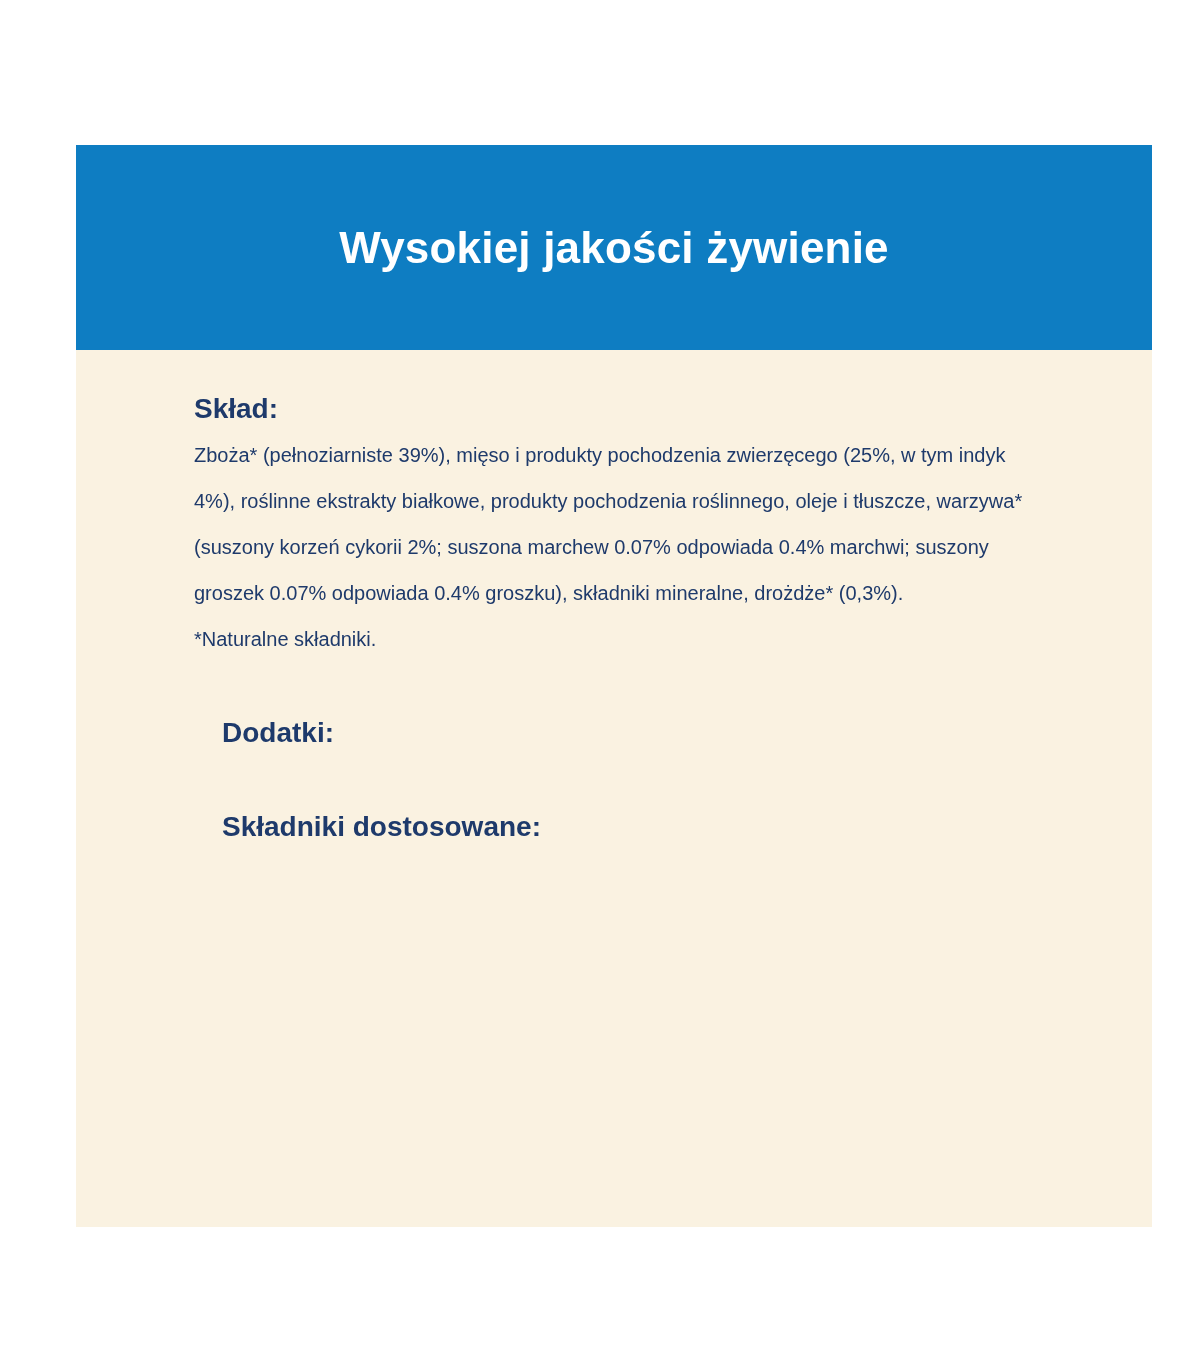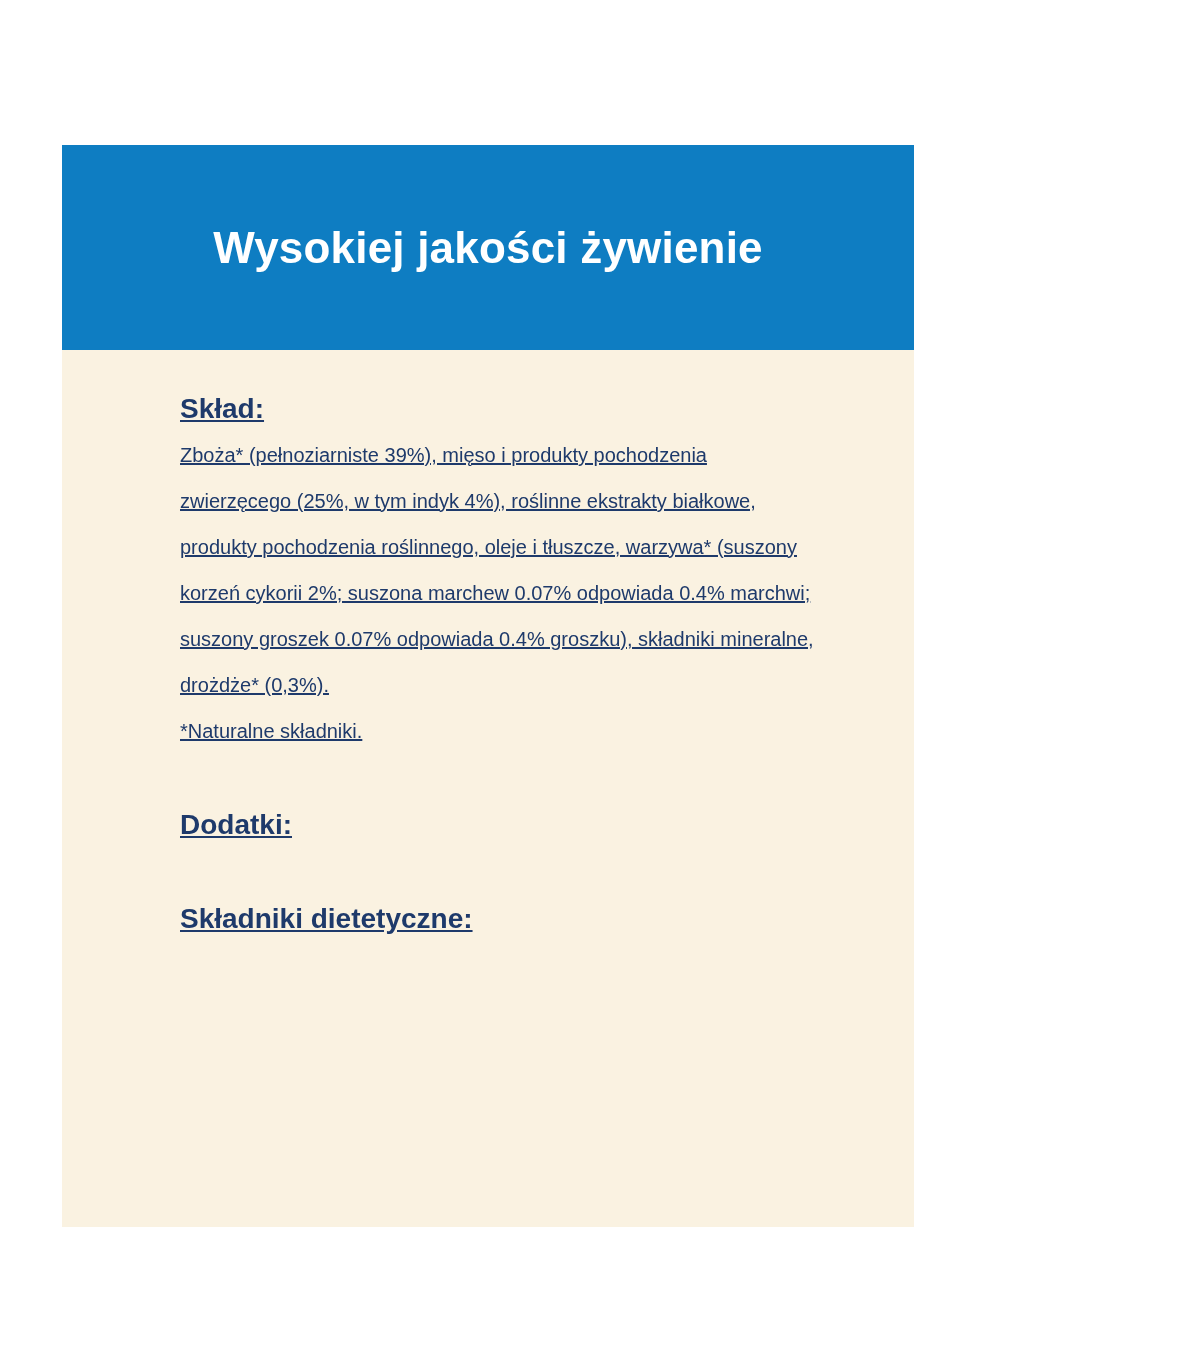--- a/index.html
+++ b/index.html
@@ -16,23 +16,23 @@
   }
   body {
     width: 1200px;
     height: 1372px;
     background: var(--page-bg);
     font-family: "Liberation Sans", sans-serif;
     position: relative;
   }
   .card {
     position: absolute;
-    left: 62px;
+    left: 76px;
     top: 145px;
-    width: 852px;
+    width: 1076px;
   }
   .banner {
     height: 205px;
     background: var(--banner-bg);
     display: flex;
     flex-direction: column;
     justify-content: center;
     align-items: center;
   }
   .banner h1 {
@@ -44,24 +44,24 @@
     text-align: center;
     letter-spacing: 0.2px;
   }
   .banner h1 span { display: block; }
   .panel {
     background: var(--panel-bg);
     height: 877px;
     padding: 36px 100px 0 118px;
     color: var(--text-navy);
     overflow: hidden;
-    text-decoration: underline;
   }
   .panel section + section {
     margin-top: 48px;
+    margin-left: 28px;
   }
   .panel h2 {
     margin: 0;
     font-size: 28px;
     line-height: 46px;
     font-weight: 700;
     color: var(--text-navy);
   }
   .panel p {
     margin: 0;
@@ -88,17 +88,17 @@
       <h2>Skład:</h2>
       <p>Zboża* (pełnoziarniste 39%), mięso i produkty pochodzenia zwierzęcego (25%, w tym indyk 4%), roślinne ekstrakty białkowe, produkty pochodzenia roślinnego, oleje i tłuszcze, warzywa* (suszony korzeń cykorii 2%; suszona marchew 0.07% odpowiada 0.4% marchwi; suszony groszek 0.07% odpowiada 0.4% groszku), składniki mineralne, drożdże* (0,3%).</p>
       <p>*Naturalne składniki.</p>
     </section>
 
     <section>
       <h2>Dodatki:</h2>
     </section>
 
     <section>
-      <h2>Składniki dietetyczne:</h2>
+      <h2>Składniki dostosowane:</h2>
     </section>
 
   </div>
 </div>
 
 </body></html>

